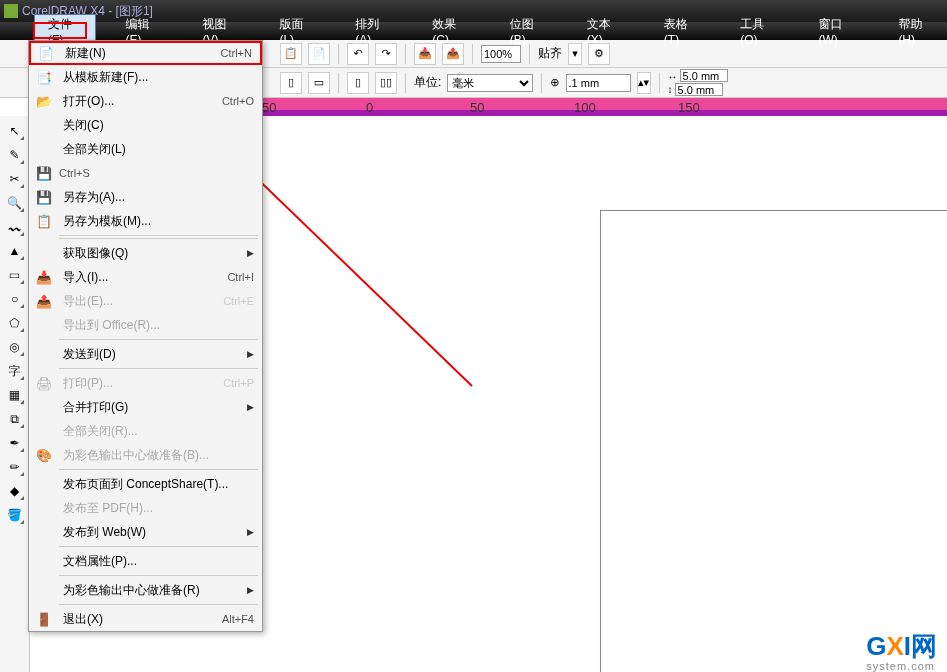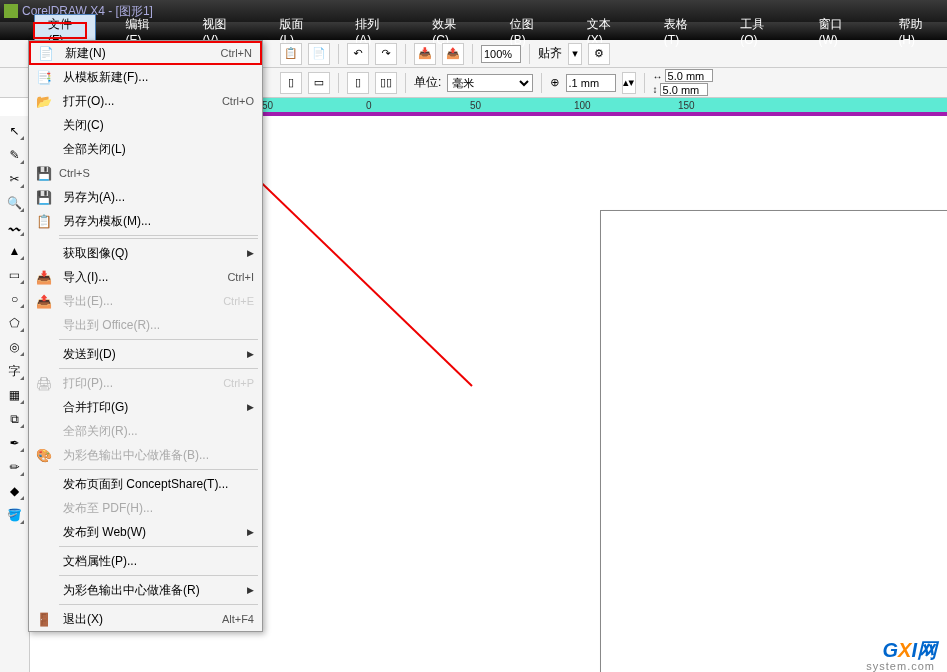--- a/index.html
+++ b/index.html
@@ -14,21 +14,21 @@
     
     .toolbar1 { height: 28px; background: #f5f5f5; border-bottom: 1px solid #ccc; display: flex; align-items: center; padding-left: 280px; gap: 6px; font-size: 12px; }
     .toolbar2 { height: 30px; background: #f5f5f5; border-bottom: 1px solid #ccc; display: flex; align-items: center; padding-left: 280px; gap: 6px; font-size: 12px; }
     
     .tb-btn { width: 22px; height: 22px; border: 1px solid #ccc; background: #fff; display: flex; align-items: center; justify-content: center; font-size: 11px; }
     .tb-sep { width: 1px; height: 20px; background: #ccc; margin: 0 2px; }
     .tb-input { height: 18px; border: 1px solid #999; background: #fff; font-size: 11px; padding: 0 2px; }
     .tb-select { height: 18px; border: 1px solid #999; background: #fff; font-size: 11px; }
     .tb-label { font-size: 12px; }
     
-    .ruler-h { height: 18px; background: #5eead4; border-bottom: 4px solid #a21caf; position: relative; margin-left: 30px; font-size: 10px; }
+    .ruler-h { height: 18px; background: #ec4899; border-bottom: 6px solid #a21caf; position: relative; margin-left: 30px; font-size: 13px; }
     .ruler-tick { position: absolute; top: 2px; color: #333; }
     
     .main-area { display: flex; height: calc(100% - 116px); }
     .toolbox { width: 30px; background: #f5f5f5; border-right: 1px solid #ccc; display: flex; flex-direction: column; gap: 2px; padding-top: 4px; align-items: center; }
     .tool-btn { width: 22px; height: 22px; border: 1px solid transparent; display: flex; align-items: center; justify-content: center; font-size: 12px; cursor: pointer; position: relative; }
     .tool-btn::after { content: ''; position: absolute; bottom: 1px; right: 1px; border: 2px solid transparent; border-right-color: #666; border-bottom-color: #666; width: 0; height: 0; }
     
     .canvas-area { flex: 1; background: #fff; position: relative; }
     .page-rect { position: absolute; left: 570px; top: 94px; width: 380px; height: 470px; border: 1px solid #888; background: #fff; box-shadow: 2px 2px 3px rgba(0,0,0,0.2); }
     
@@ -39,21 +39,21 @@
     .menu-label { flex: 1; padding-left: 4px; }
     .menu-shortcut { color: #555; font-size: 11px; }
     .menu-arrow { color: #333; font-size: 9px; }
     .menu-row.disabled { color: #aaa; }
     .menu-row.disabled .menu-shortcut { color: #ccc; }
     .menu-sep { height: 1px; background: #ccc; margin: 2px 4px 2px 30px; }
     
     .red-line { position: absolute; z-index: 50; pointer-events: none; }
     .red-box { position: absolute; border: 2px solid #e00; z-index: 51; pointer-events: none; }
     
-    .watermark { position: absolute; right: 10px; bottom: 8px; font-size: 20px; font-weight: bold; color: #06c; font-style: italic; }
+    .watermark { position: absolute; right: 10px; bottom: 8px; font-size: 26px; font-weight: bold; color: #06c; }
     .watermark .x { color: #f80; }
     .watermark-sub { position: absolute; right: 12px; bottom: 0px; font-size: 11px; color: #888; letter-spacing: 1px; }
   </style>
 </head>
 <body>
 
 <div class="titlebar">
   <div class="titlebar-icon"></div>
   <span>CorelDRAW X4 - [图形1]</span>
 </div>
@@ -96,21 +96,21 @@
   <div class="tb-sep"></div>
   <div class="tb-btn">▯</div>
   <div class="tb-btn">▯▯</div>
   <div class="tb-sep"></div>
   <span class="tb-label">单位:</span>
   <select class="tb-select" style="width:86px">
     <option>毫米</option>
   </select>
   <div class="tb-sep"></div>
   <span style="font-size:11px">⊕</span>
-  <input class="tb-input" style="width: 50px;" value=".1 mm">
+  <input class="tb-input" style="width: 65px;" value=".1 mm">
   <div class="tb-btn" style="width:14px">▴▾</div>
   <div class="tb-sep"></div>
   <div style="display:flex;flex-direction:column;gap:1px;font-size:10px">
     <div style="display:flex;align-items:center;gap:2px">
       <span>↔</span>
       <input class="tb-input" style="width: 48px; height: 13px;" value="5.0 mm">
     </div>
     <div style="display:flex;align-items:center;gap:2px">
       <span>↕</span>
       <input class="tb-input" style="width: 48px; height: 13px;" value="5.0 mm">

